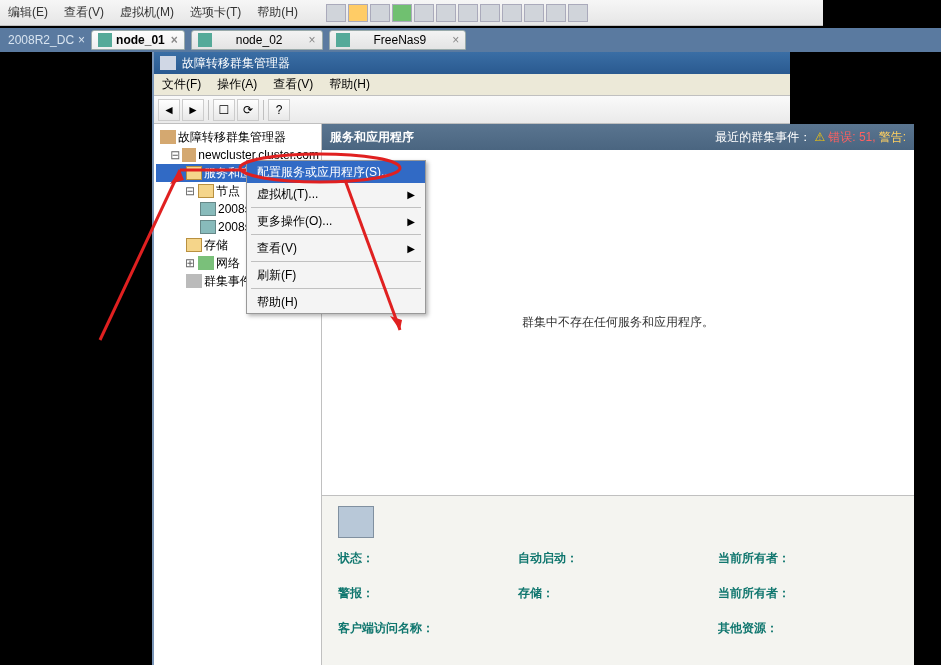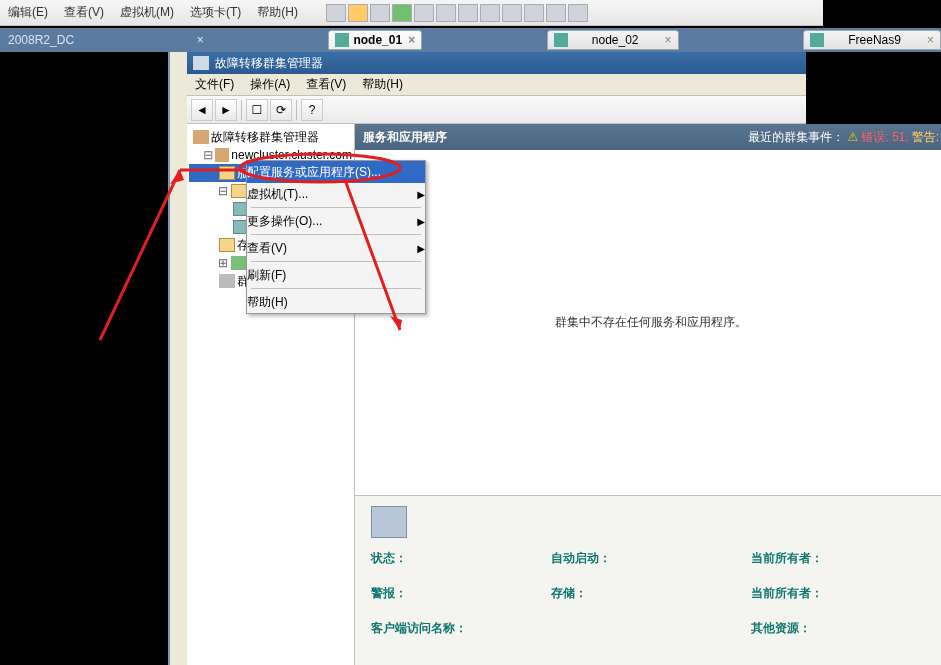--- a/index.html
+++ b/index.html
@@ -1,29 +1,29 @@
 <!DOCTYPE html>
 <html><head>
 <meta charset="utf-8">
 <style>
 * { box-sizing: border-box; margin: 0; padding: 0; font-family: "Microsoft YaHei", SimSun, Arial, sans-serif; font-size: 12px; }
 body { background: #000; width: 941px; height: 665px; overflow: hidden; position: relative; }
 
 
-.tabs-row { position: absolute; left: 0; top: 28px; width: 941px; height: 24px; background: #5a7aa0; display: flex; align-items: center; justify-content: space-between; }
+.tabs-row { position: absolute; left: 0; top: 28px; width: 941px; height: 24px; background: #5a7aa0; display: flex; align-items: center; }
 .tab { background: linear-gradient(#fdfdfd,#efefef); border: 1px solid #9aa; height: 20px; display: flex; align-items: center; padding: 0 6px; margin-left: 6px; border-radius: 3px 3px 0 0; }
 .tab .ico { width: 14px; height: 14px; background: #5a9; margin-right: 4px; }
 .tab .close { margin-left: 6px; color: #888; cursor: pointer; }
 .tab.inactive { background: linear-gradient(#f3f3f3,#e4e4e4); gap: 20px; }
 .tab.active { font-weight: bold; }
 .breadcrumb-left { color: #d8e4f0; padding: 0 8px; }
 
 
 .vm-area { position: absolute; left: 0; top: 52px; width: 941px; height: 613px; background: #000; }
-.vm-window { position: absolute; left: 168px; top: 0; width: 638px; height: 613px; background: #ece9d8; border-left: 2px solid #7a96b8; padding-left: 17px; }
+.vm-window { position: absolute; left: 152px; top: 0; width: 638px; height: 613px; background: #ece9d8; border-left: 2px solid #7a96b8; }
 
 
 .mmc-title { height: 22px; background: linear-gradient(#3a6ea5,#2a5a90); color: #fff; display: flex; align-items: center; padding: 0 6px; }
 .mmc-title .ico { width: 16px; height: 14px; background: #d0d7e5; margin-right: 6px; }
 
 
 .mmc-menu { height: 22px; background: #ece9d8; border-bottom: 1px solid #c0c0c0; display: flex; align-items: center; }
 .mmc-menu span { padding: 0 8px; }
 
 
@@ -59,21 +59,21 @@
 
 .list-area { flex: 1; background: #fff; display: flex; align-items: center; justify-content: center; color: #333; position: relative; }
 
 .detail-panel { border-top: 1px solid #c0c0c0; background: #f4f4f0; height: 170px; padding: 10px 16px; }
 .detail-icon { width: 36px; height: 32px; background: #b8c8d8; border: 1px solid #8090a0; margin-bottom: 12px; }
 .detail-grid { display: grid; grid-template-columns: 180px 200px 180px; row-gap: 18px; }
 .detail-grid div { font-weight: bold; color: #0f766e; }
 
 
 .ctx-menu { position: absolute; left: 246px; top: 160px; width: 180px; background: #f4f4f4; border: 1px solid #999; box-shadow: 2px 2px 4px rgba(0,0,0,.3); z-index: 100; }
-.ctx-item { height: 22px; display: flex; align-items: center; padding: 0 0; justify-content: space-between; }
+.ctx-item { height: 22px; display: flex; align-items: center; padding: 0 10px; justify-content: space-between; }
 .ctx-item.highlight { background: #316ac5; color: #fff; }
 .ctx-sep { height: 1px; background: #c0c0c0; margin: 2px 4px; }
 .ctx-arrow { font-size: 10px; }
 
 
 .anno { position: absolute; pointer-events: none; z-index: 200; }
 
 
 .top-icons { position: absolute; left: 0; top: 0; width: 823px; height: 26px; background: linear-gradient(#f6f6f6,#e6e6e6); border-bottom: 1px solid #c0c0c0; display: flex; align-items: center; }
 .top-icons .m { padding: 0 8px; color: #333; }

